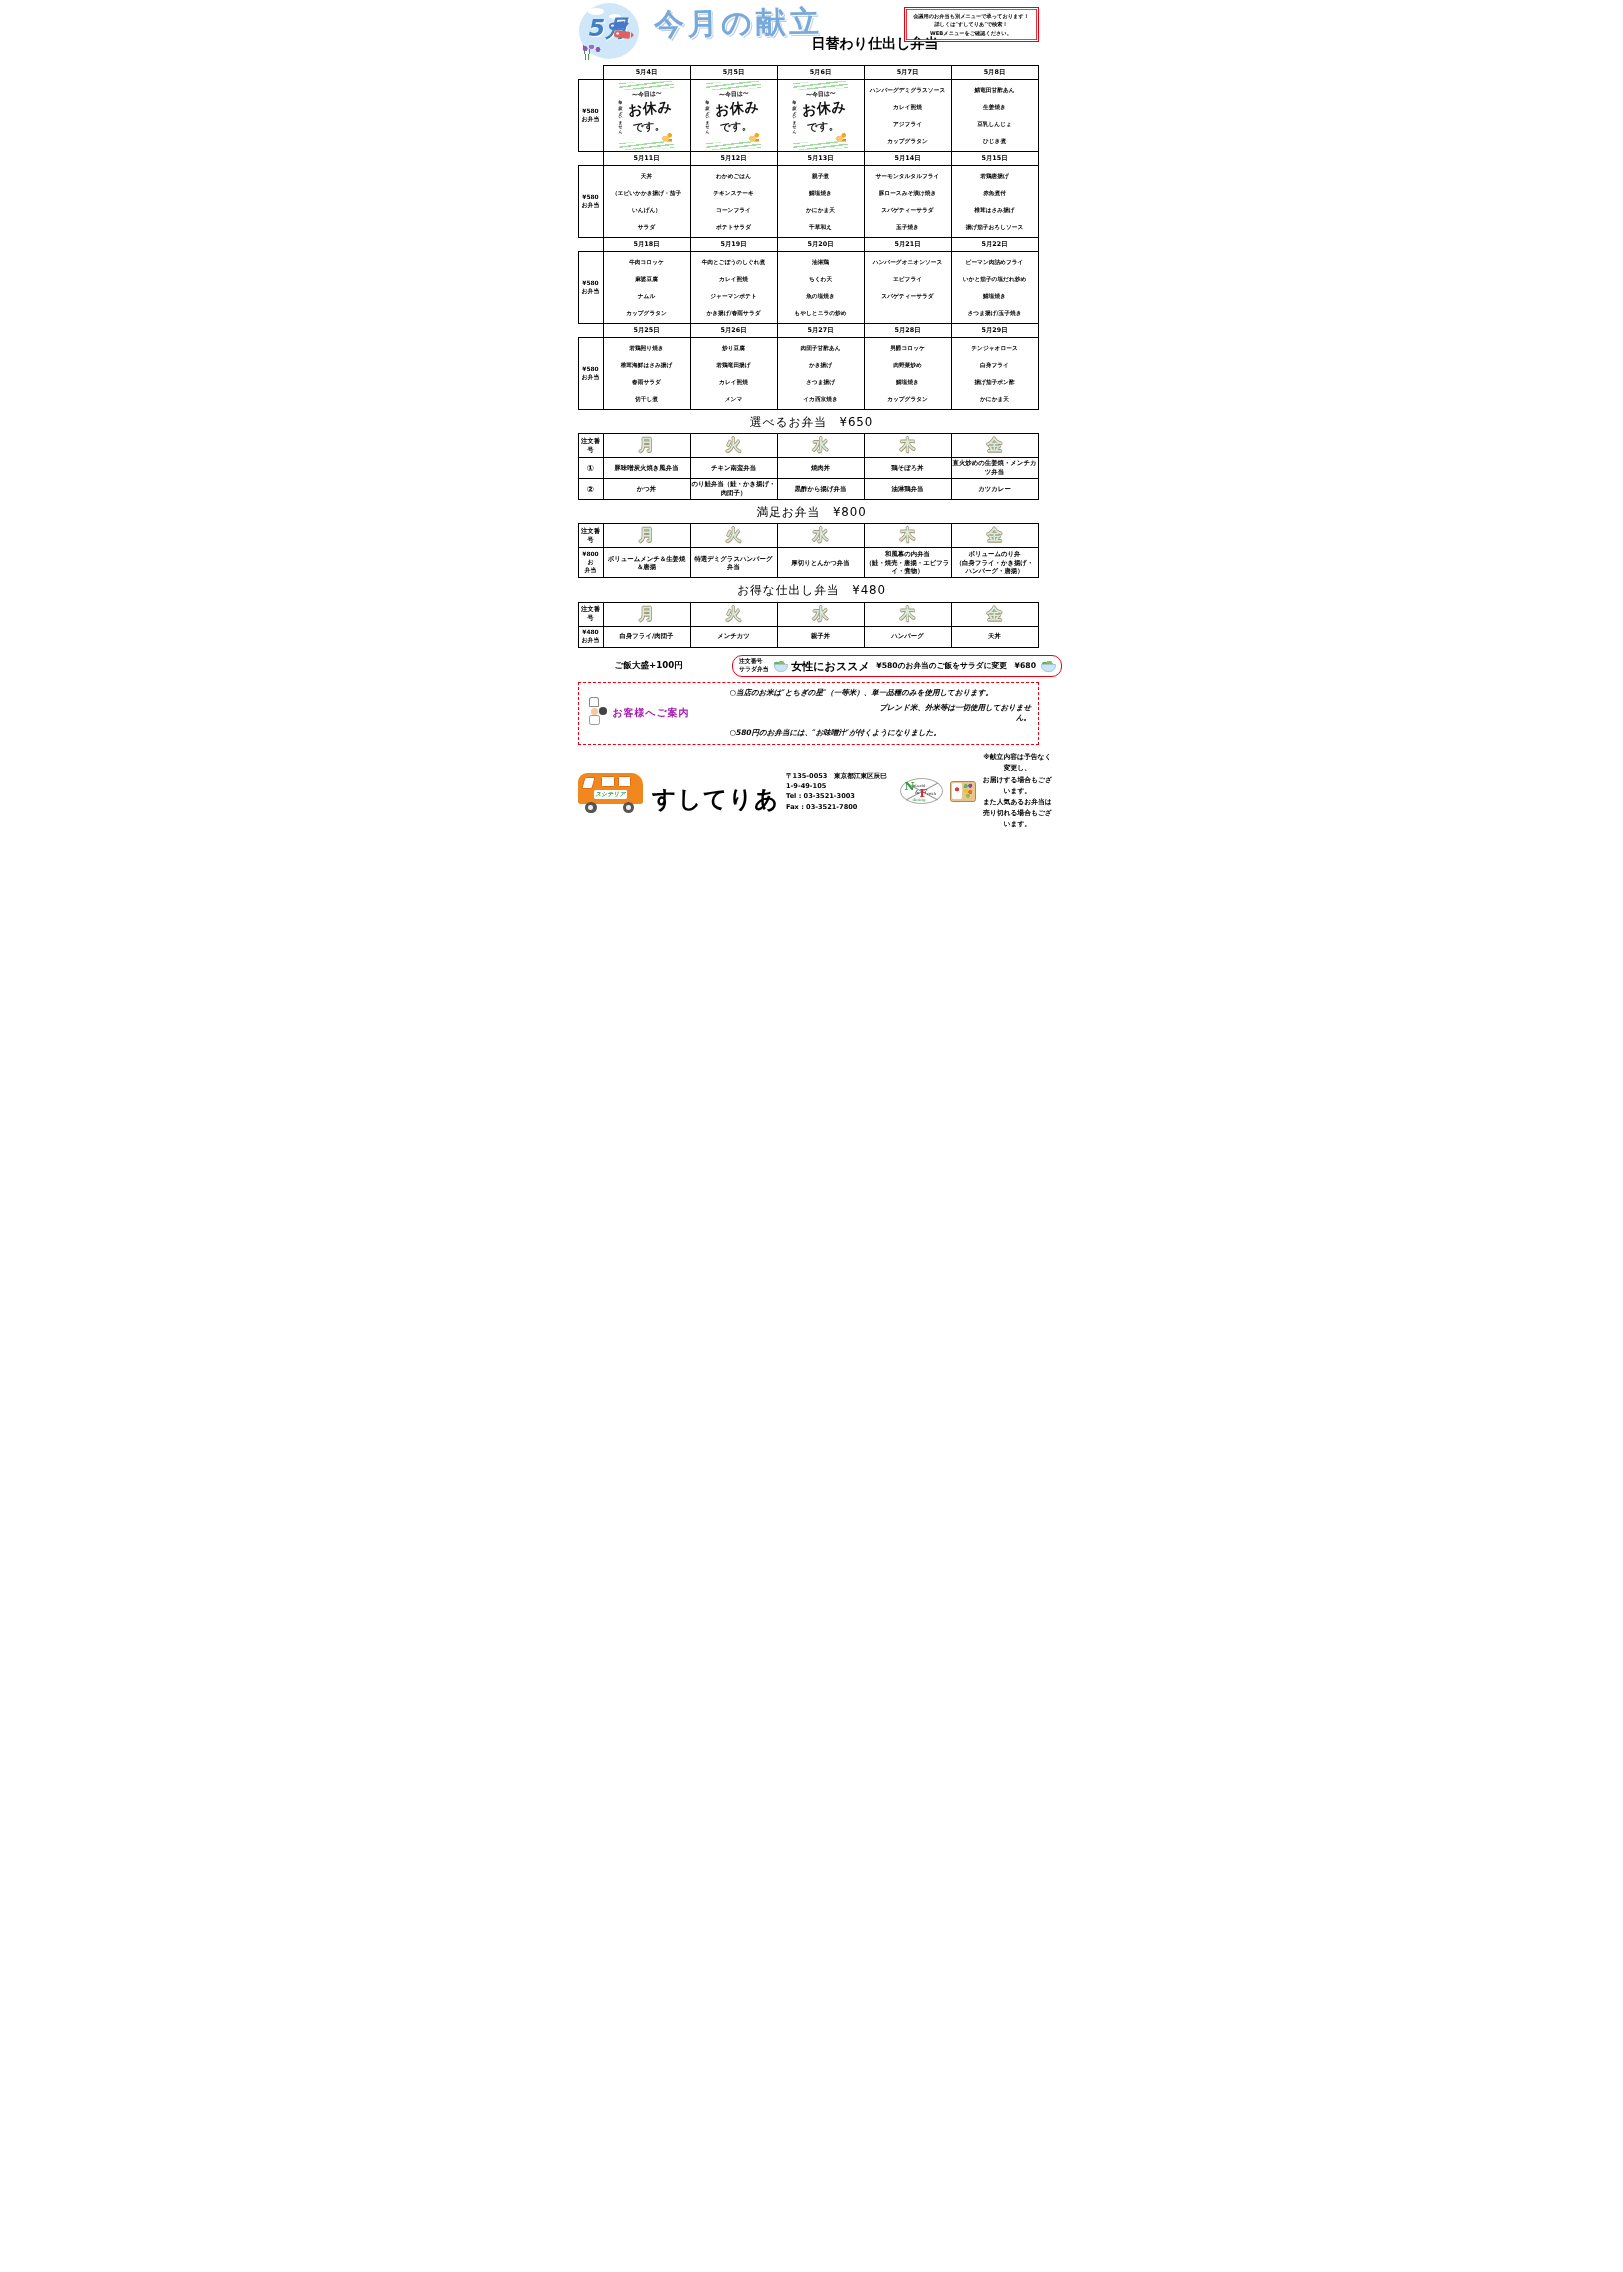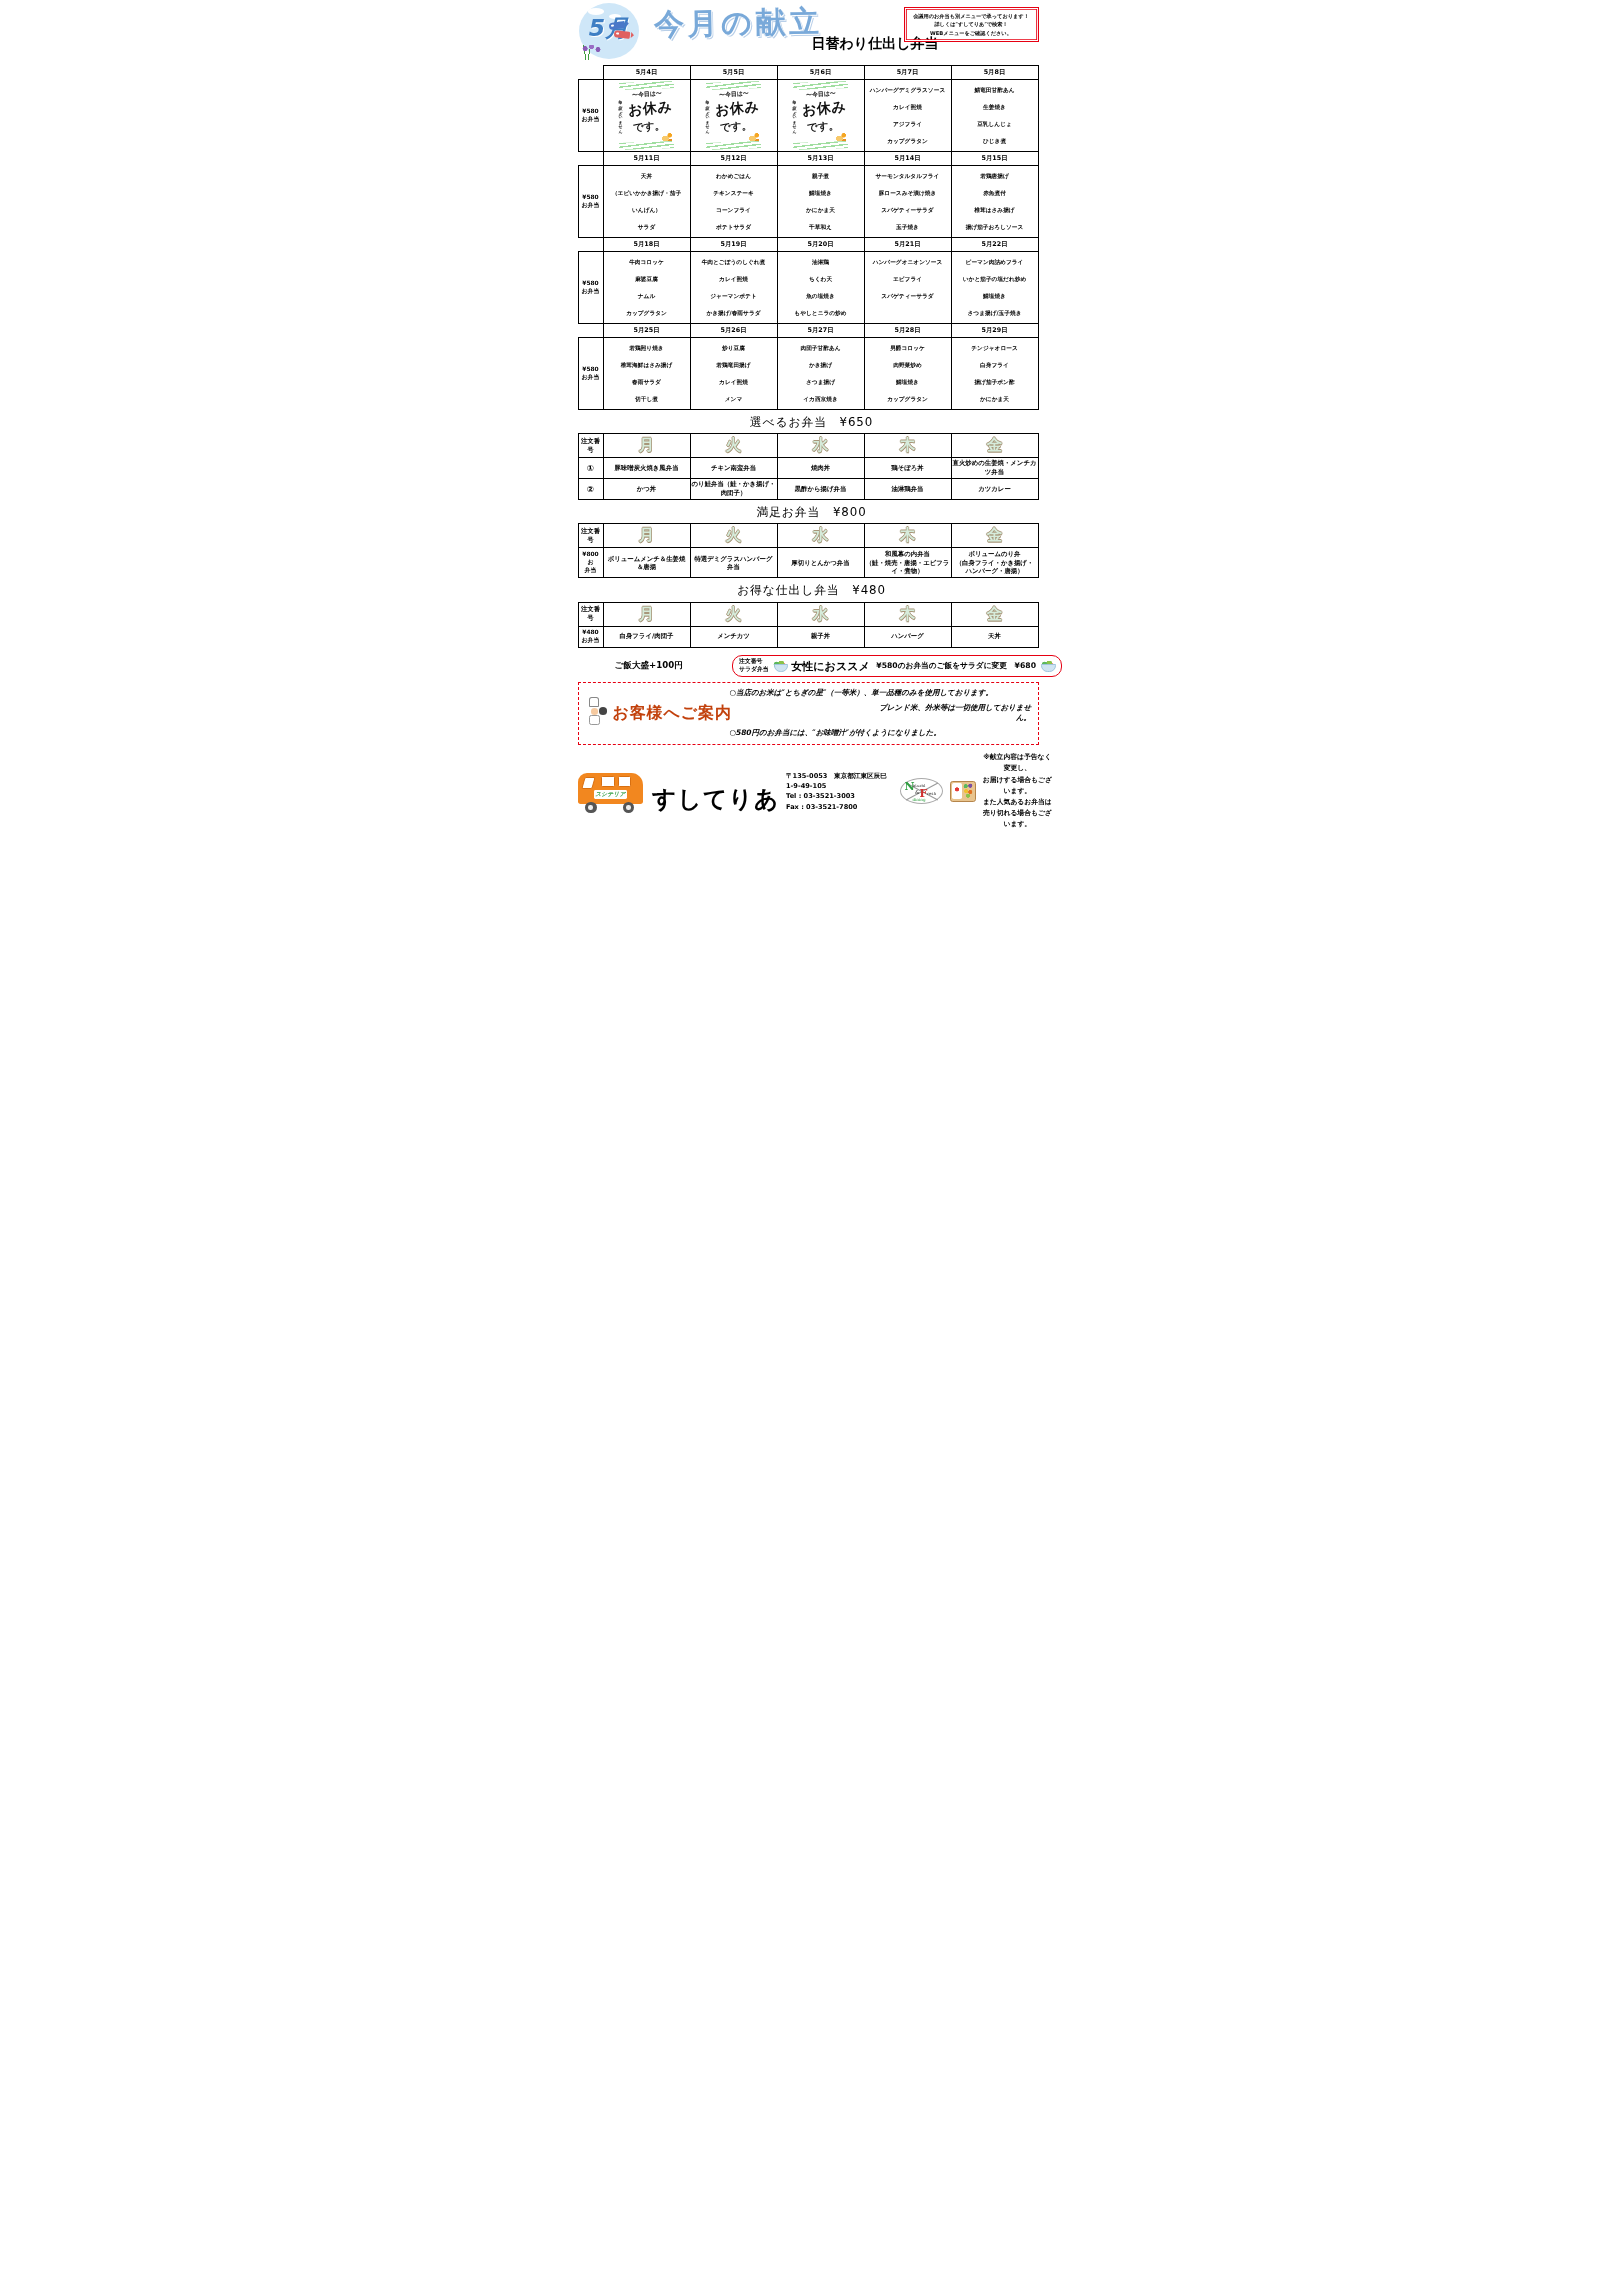--- a/index.html
+++ b/index.html
@@ -90,21 +90,21 @@
       radial-gradient(circle at 11.4px 4.5px,#e53935 1.8px,transparent 2.3px); }
 
   
   .notice-box { margin-left:16px; width:461px; border:1.4px dashed #e60012; padding:5.5px 6.4px; display:flex; align-items:center; gap:5.5px; }
   .nb-left { flex:none; width:139px; display:flex; align-items:center; gap:5.5px; }
   .chef-icon { position:relative; flex:none; width:22px; height:32px; }
   .chef-icon .hat { position:absolute; left:4.5px; top:0; width:10px; height:10px; background:#fff; border:0.9px solid #888; border-radius:2.7px 2.7px 0.9px 0.9px; }
   .chef-icon .face { position:absolute; left:5.9px; top:11px; width:7.3px; height:6.4px; background:#f6caa0; border-radius:50%; }
   .chef-icon .body { position:absolute; left:4.1px; top:17.7px; width:11px; height:10px; background:#fff; border:0.9px solid #999; border-radius:2.3px; }
   .chef-icon .pan { position:absolute; right:0; top:10px; width:8.2px; height:7.3px; background:#444; border-radius:50%; }
-  .nb-heading { color:#c2410c; font-size:16px; font-weight:bold; letter-spacing:0.9px; white-space:nowrap;text-align:right; }
+  .nb-heading { color:#a21caf; font-size:10px; font-weight:bold; letter-spacing:0.9px; white-space:nowrap;text-align:right; }
   .nb-right { flex:1; font-weight:bold; font-size:7.5px;font-style:italic; }
   .nb-line2 { margin:4.5px 0 5.5px 45%;text-align:right; }
 
   
   .footer { margin:7.3px 0 0 16px; width:475px; display:flex; align-items:center; gap:6.4px; }
   .van { position:relative; flex:none; width:68px; height:44px; }
   .van-body { position:absolute; left:0.9px; top:3.6px; width:65px; height:31px; background:#f2871f; border-radius:9px 11.8px 2.7px 2.7px; }
   .van-ws { position:absolute; left:5.5px; top:7.3px; width:11px; height:11.8px; background:#fff; border:0.9px solid #d86f10; transform:skewX(-16deg); border-radius:1.8px; }
   .van-w1 { position:absolute; left:23.6px; top:6.4px; width:13.6px; height:11px; background:#fff; border:0.9px solid #d86f10; border-radius:1.4px; }
   .van-w2 { position:absolute; left:40px; top:6.4px; width:13.6px; height:11px; background:#fff; border:0.9px solid #d86f10; border-radius:1.4px; }

